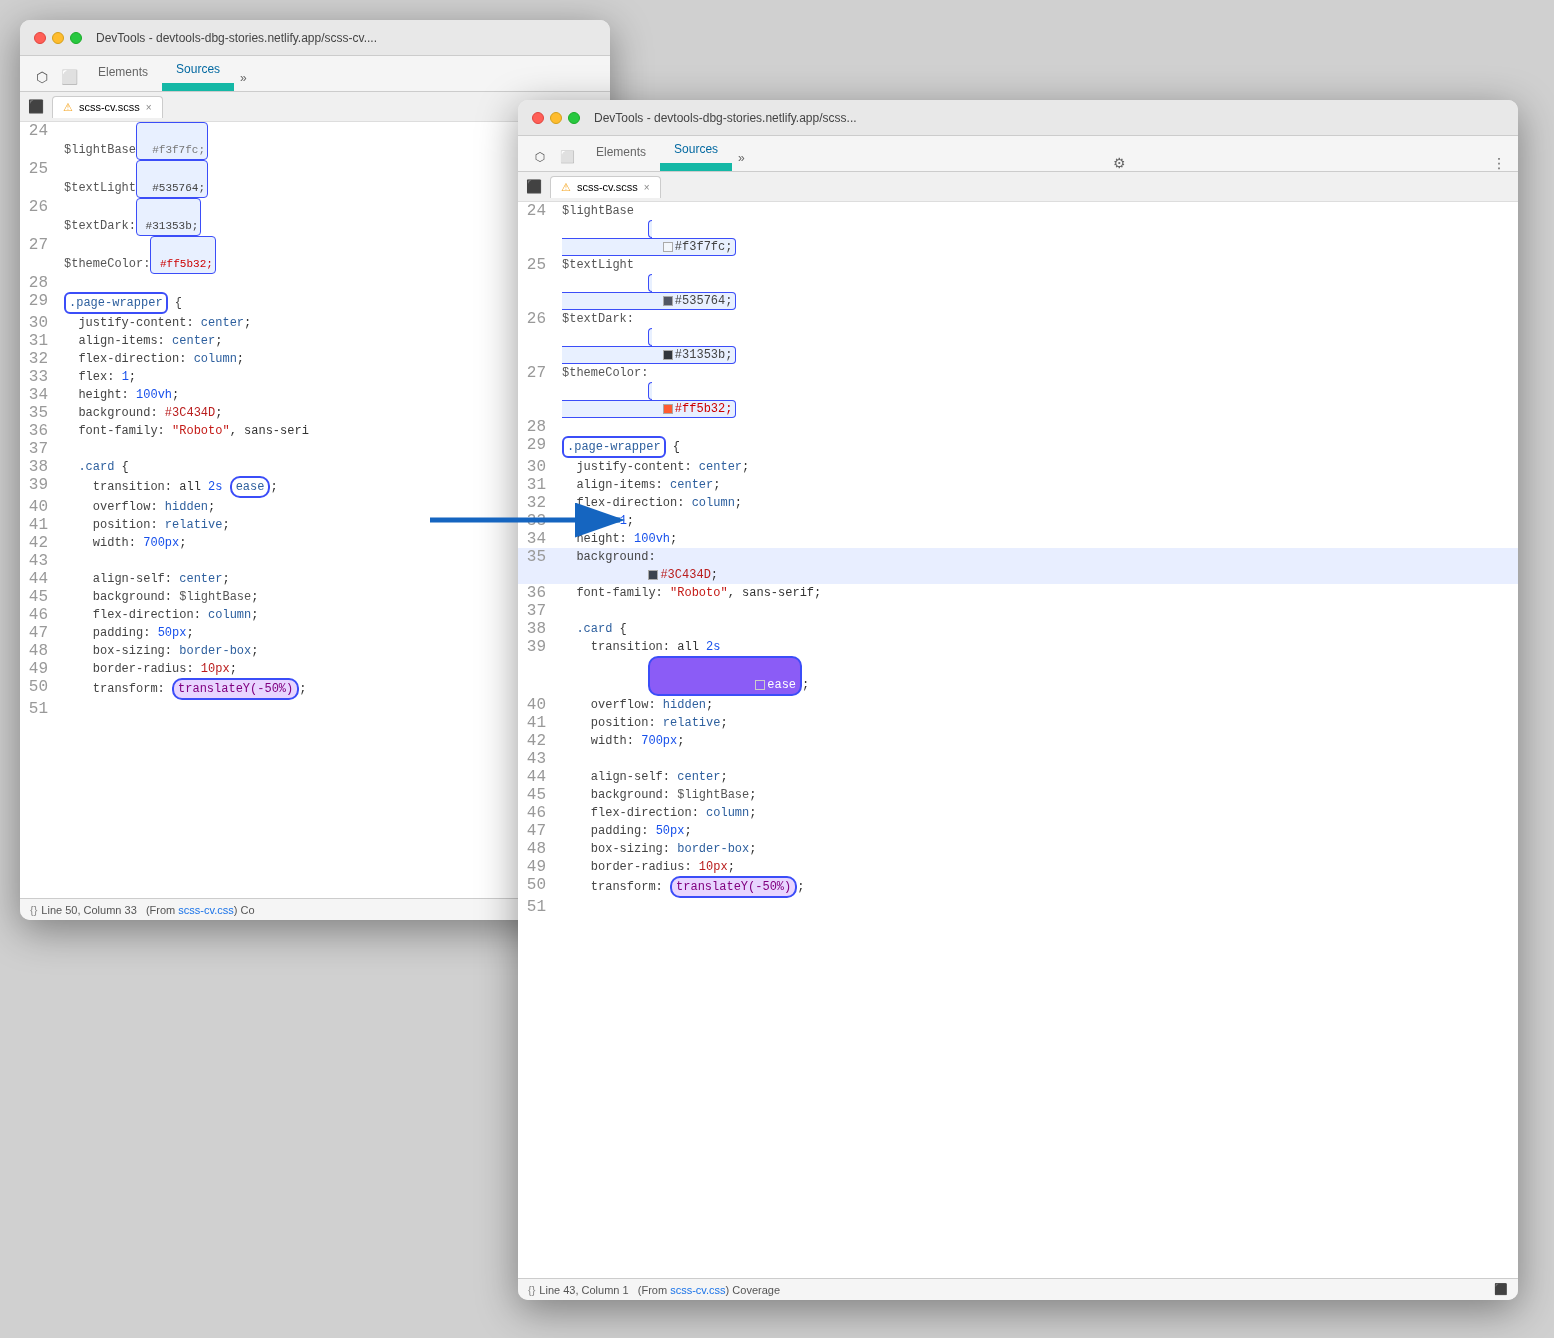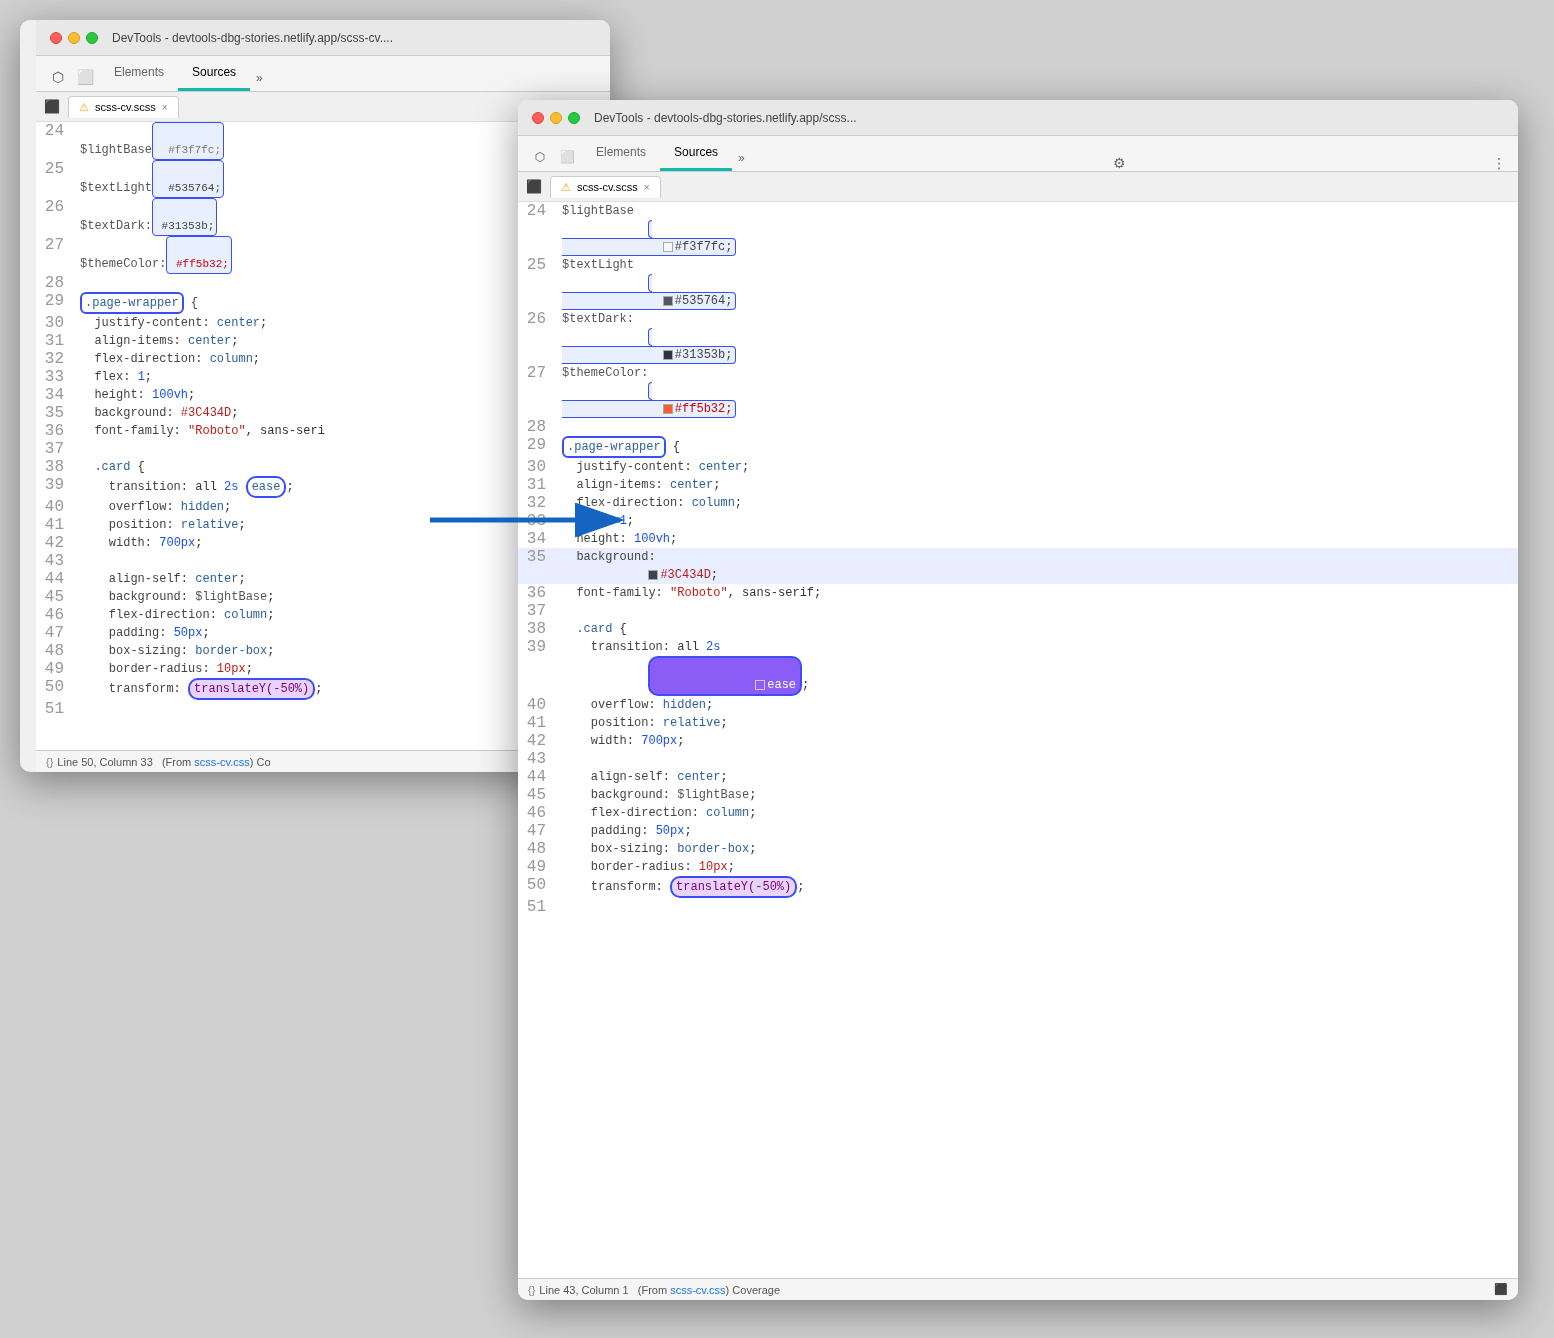--- a/index.html
+++ b/index.html
@@ -84,22 +84,22 @@
       font-size: 12px;
       color: #666;
       cursor: pointer;
       border-bottom: 2px solid transparent;
       height: 36px;
       display: flex;
       align-items: center;
     }
 
     .tab-item.active {
-      color: #000000;
-      border-bottom: 3px solid #14b8a6;
+      color: #0369a1;
+      border-bottom: 8px solid #14b8a6;
     }
 
     .tab-more {
       font-size: 12px;
       color: #666;
       padding: 6px 6px;
       cursor: pointer;
     }
 
     .tab-gear {
@@ -210,22 +210,21 @@
     }
 
     .status-bar .curly { color: #888; }
     .status-bar a { color: #1a73e8; cursor: pointer; }
 
     
     .window1 {
       left: 20px;
       top: 20px;
       width: 590px;
-      height: 752px;
-      padding-left: 16px;
+      height: 900px;
     }
 
     
     .window2 {
       left: 518px;
       top: 100px;
       width: 1000px;
       height: 1200px;
     }
 

